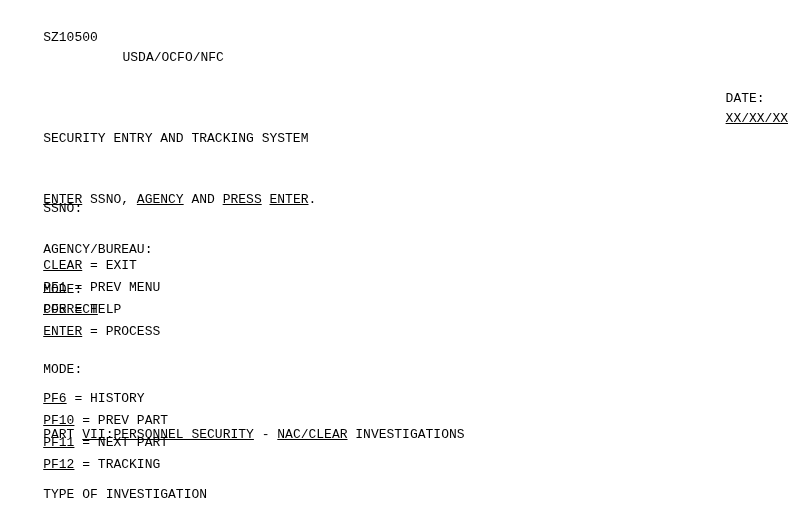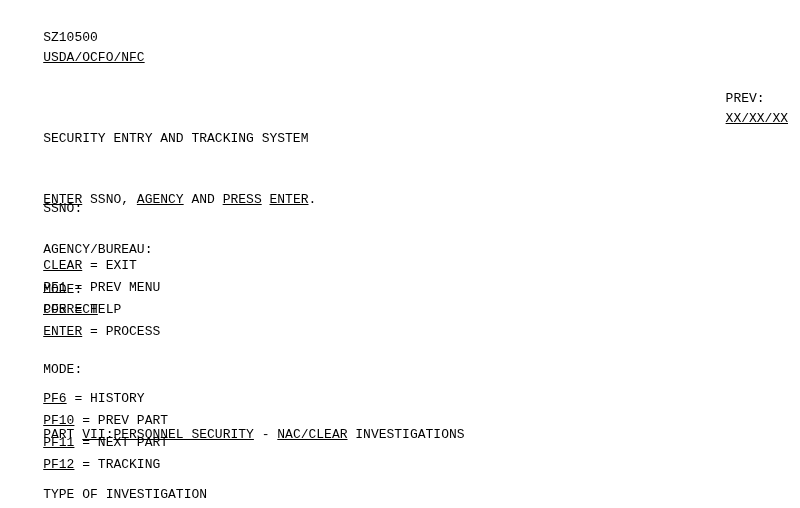--- a/index.html
+++ b/index.html
@@ -15,23 +15,23 @@
     }
     .row { white-space: pre; line-height: 1.55; }
     .footer-row { white-space: pre; line-height: 1.7; }
   </style>
 </head>
 <body>
 
 <div>
   <div class="row">
     <span>SZ10500</span>
-    <span style="display:inline-block; width:260px; text-align:left;text-decoration:underline;">USDA/OCFO/NFC</span>
+    <span style="display:inline-block; width:260px; text-align:center;">USDA/OCFO/NFC</span>
     <span style="position:absolute; right:12px;">
-      <span>PREV:</span>
+      <span>DATE:</span>
       <span style="text-decoration:underline;">XX/XX/XX</span>
     </span>
   </div>
   <div class="row" style="">
     <span>SECURITY ENTRY AND TRACKING SYSTEM</span>
   </div>
 </div>
 
 <div style="margin-top:10px;">
   <div class="row">

